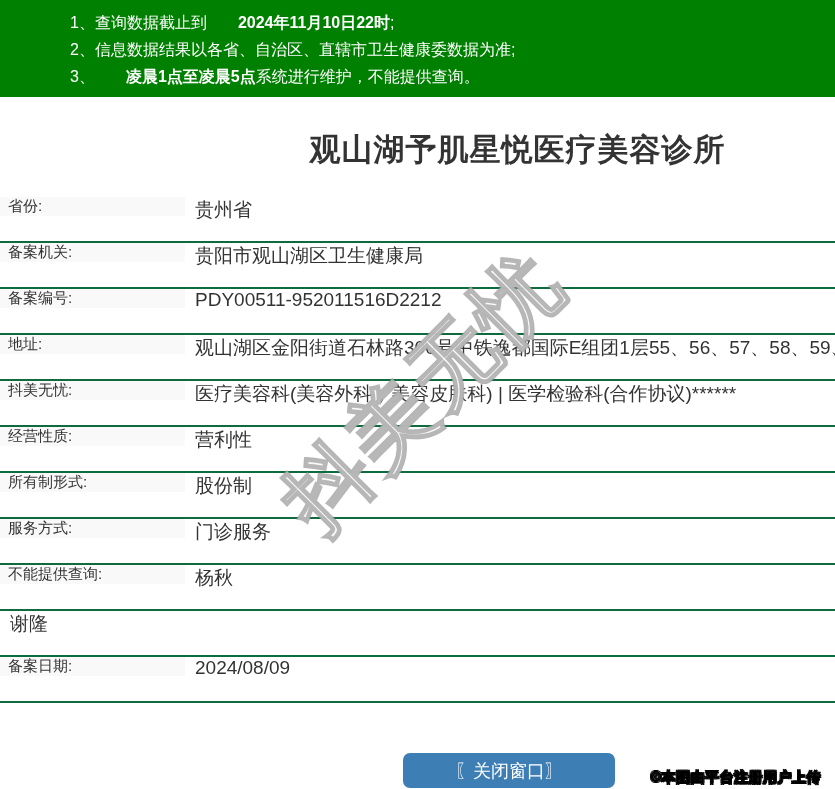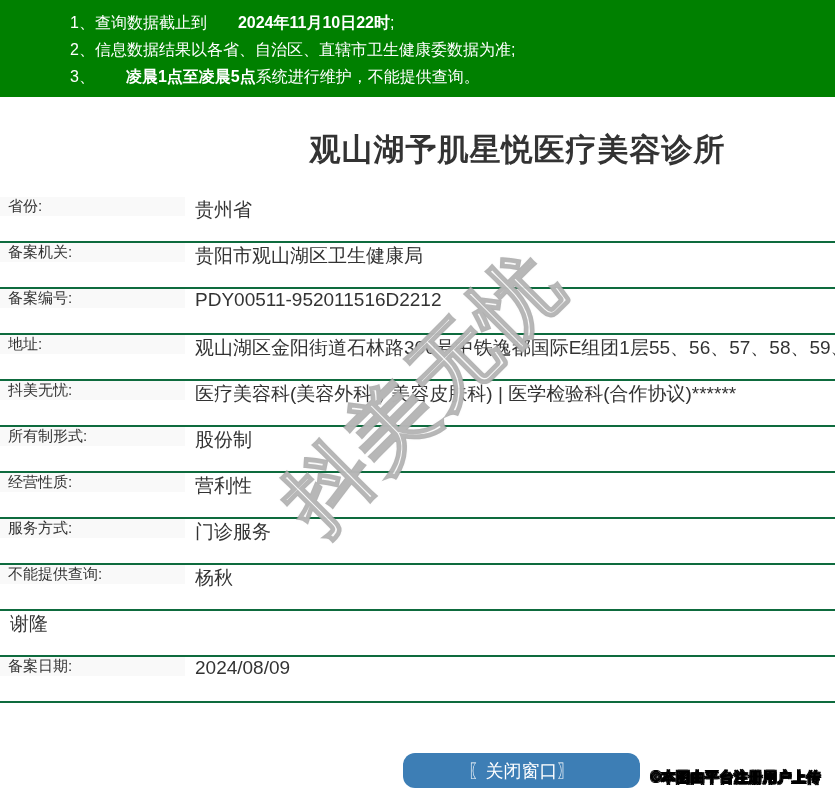--- a/index.html
+++ b/index.html
@@ -35,22 +35,22 @@
 
   
   .watermark{position:absolute;left:250px;top:340px;width:340px;
     text-align:center;font-size:84px;font-weight:bold;letter-spacing:4px;
     transform:rotate(-45deg);color:rgba(255,255,255,0.88);
     -webkit-text-stroke:2px rgba(160,160,160,0.75);
     text-shadow:0 0 2px rgba(150,150,150,0.5);
     pointer-events:none;z-index:10;white-space:nowrap;}
 
   
-  .close-btn{position:absolute;left:403px;top:753px;width:237px;height:35px;
-    background:var(--button-blue);border:none;border-radius:12px;color:#fff;
+  .close-btn{position:absolute;left:403px;top:753px;width:212px;height:35px;
+    background:var(--button-blue);border:none;border-radius:7px;color:#fff;
     font-size:18px;font-family:inherit;cursor:pointer;
     display:flex;align-items:center;justify-content:center;}
 
   
   .credit{position:absolute;right:14px;bottom:2px;font-size:14px;
     font-weight:bold;color:#fff;letter-spacing:0.5px;
     -webkit-text-stroke:1px #000;
     text-shadow:-1px -1px 0 #000,1px -1px 0 #000,-1px 1px 0 #000,1px 1px 0 #000;}
 </style>
 </head>
@@ -83,26 +83,26 @@
       </div>
       <div class="row">
         <div class="label">地址:</div>
         <div class="value">观山湖区金阳街道石林路300号中铁逸都国际E组团1层55、56、57、58、59、60号房</div>
       </div>
       <div class="row">
         <div class="label">抖美无忧:</div>
         <div class="value">医疗美容科(美容外科，美容皮肤科) | 医学检验科(合作协议)******</div>
       </div>
       <div class="row">
+        <div class="label">经营性质:</div>
+        <div class="value">营利性</div>
+      </div>
+      <div class="row">
         <div class="label">所有制形式:</div>
         <div class="value">股份制</div>
-      </div>
-      <div class="row">
-        <div class="label">经营性质:</div>
-        <div class="value">营利性</div>
       </div>
       <div class="row">
         <div class="label">服务方式:</div>
         <div class="value">门诊服务</div>
       </div>
       <div class="row">
         <div class="label">不能提供查询:</div>
         <div class="value">杨秋</div>
       </div>
       <div class="row">

